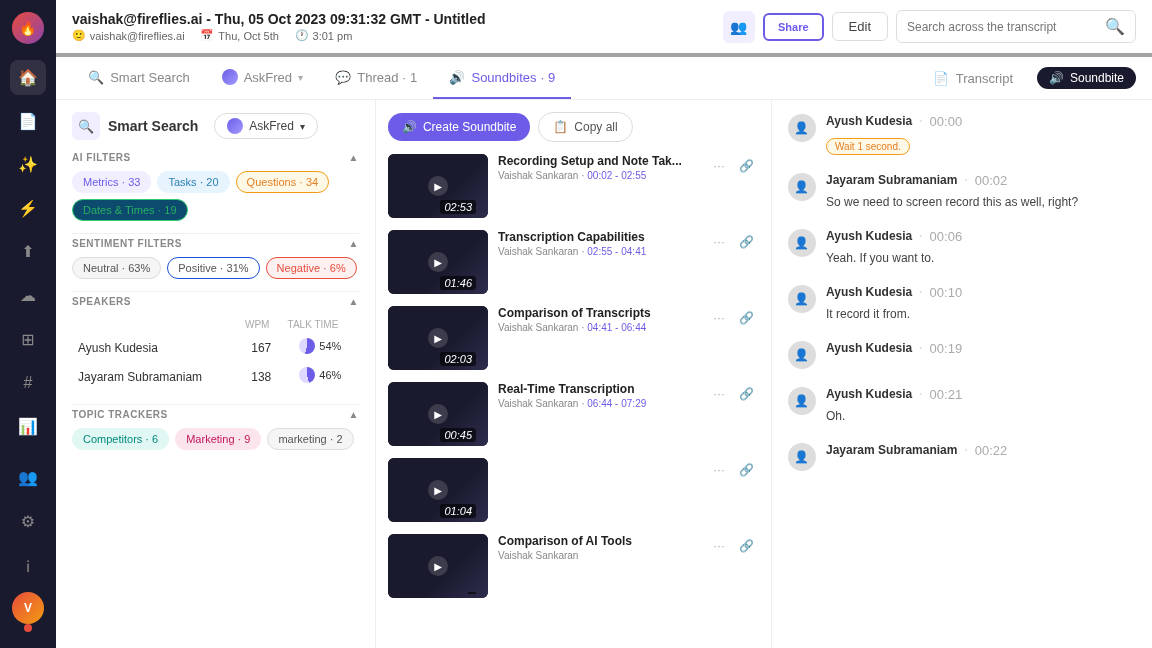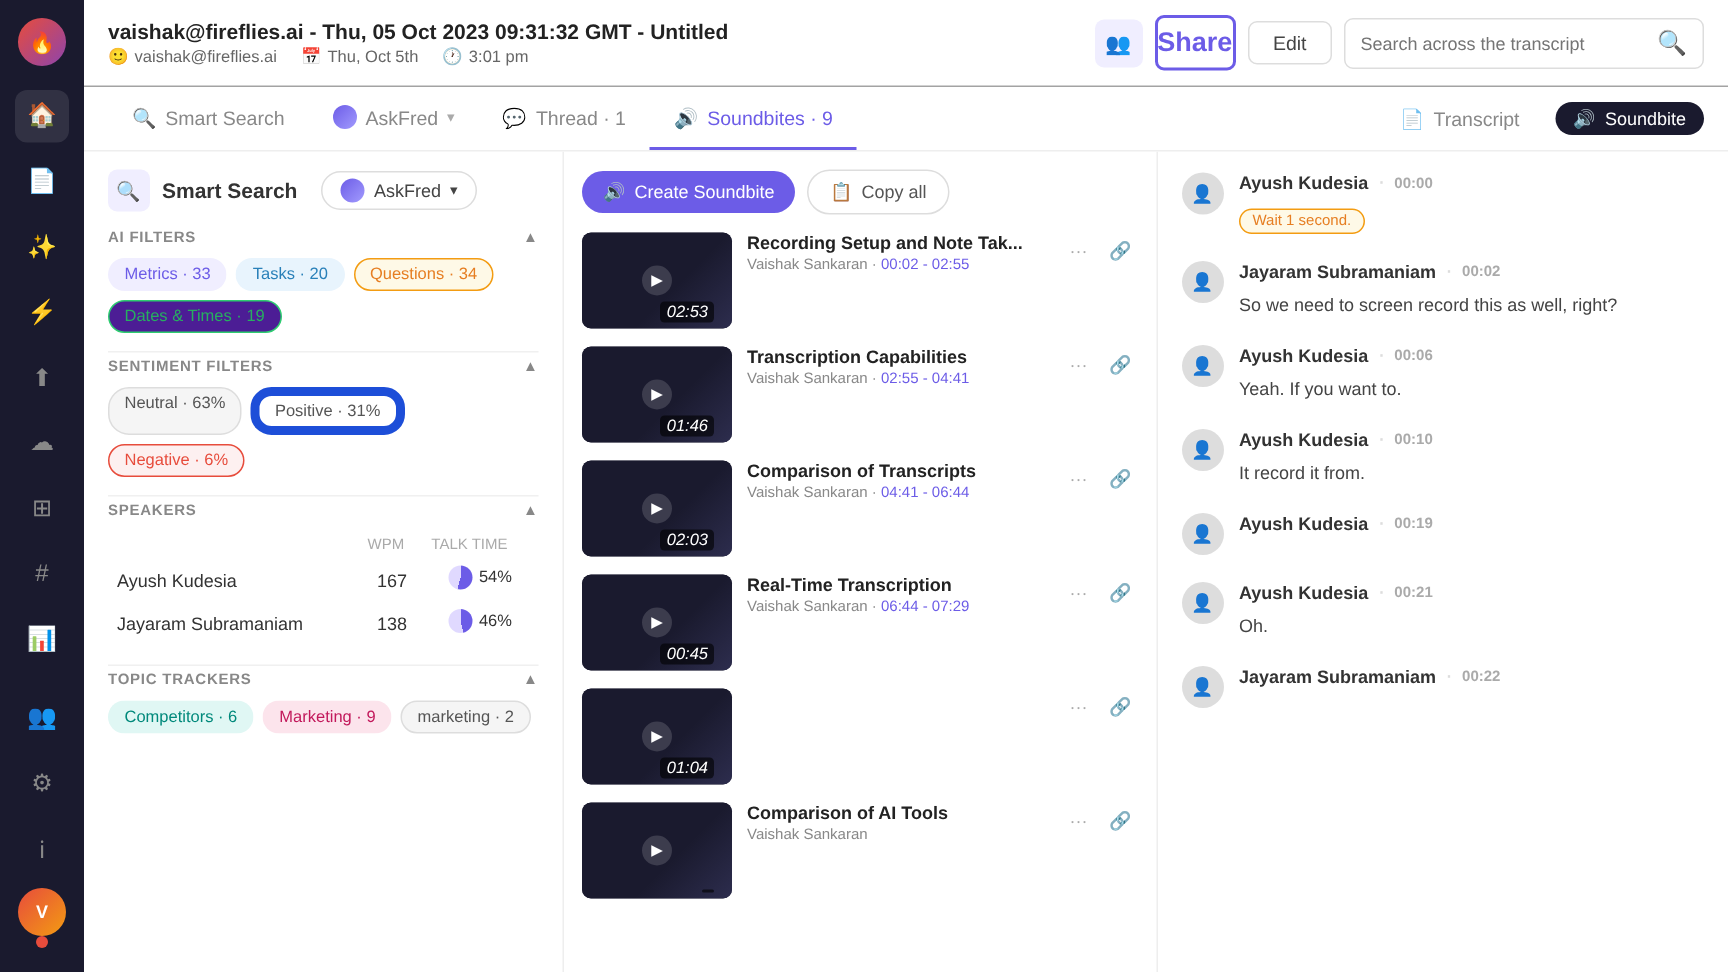--- a/index.html
+++ b/index.html
@@ -13,27 +13,27 @@
     .nav-icon { width: 36px; height: 36px; display: flex; align-items: center; justify-content: center; border-radius: 8px; cursor: pointer; color: #888; font-size: 16px; }
     .nav-icon:hover, .nav-icon.active { background: rgba(255,255,255,0.1); color: #fff; }
     .nav-spacer { flex: 1; }
     .nav-bottom { display: flex; flex-direction: column; align-items: center; gap: 8px; }
     .nav-avatar { width: 32px; height: 32px; border-radius: 50%; background: linear-gradient(135deg, #e74c3c, #f39c12); display: flex; align-items: center; justify-content: center; color: #fff; font-size: 12px; font-weight: bold; }
 
     
     .main { flex: 1; display: flex; flex-direction: column; overflow: hidden; }
 
     
-    .header { padding: 10px 16px; border-bottom: 1px solid #a3a3a3; display: flex; align-items: center; justify-content: space-between; }
+    .header { padding: 10px 16px; border-bottom: 4px solid #a3a3a3; display: flex; align-items: center; justify-content: space-between; }
     .header-left { display: flex; flex-direction: column; }
     .header-title { font-size: 14px; font-weight: 600; color: #222; }
     .header-meta { display: flex; gap: 16px; margin-top: 2px; }
     .meta-item { display: flex; align-items: center; gap: 4px; font-size: 11px; color: #666; }
     .header-actions { display: flex; align-items: center; gap: 8px; }
-    .btn-share { background: #fff; border: 2px solid #6c5ce7; color: #6c5ce7; padding: 6px 0; border-radius: 6px; font-size: 18px; font-weight: 600; cursor: pointer; }
+    .btn-share { background: #fff; border: 2px solid #6c5ce7; color: #6c5ce7; padding: 6px 13px; border-radius: 6px; font-size: 11px; font-weight: 600; cursor: pointer; }
     .btn-edit { background: #fff; border: 1px solid #ddd; color: #444; padding: 6px 16px; border-radius: 6px; font-size: 13px; cursor: pointer; }
     .search-box { display: flex; align-items: center; border: 1px solid #ddd; border-radius: 6px; padding: 6px 10px; gap: 6px; width: 240px; }
     .search-box input { border: none; outline: none; font-size: 12px; color: #999; width: 100%; background: transparent; }
     .people-icon { width: 32px; height: 32px; background: #f0eeff; border-radius: 6px; display: flex; align-items: center; justify-content: center; font-size: 14px; cursor: pointer; }
 
     
     .tab-bar { display: flex; align-items: center; padding: 0 16px; border-bottom: 1px solid #eee; background: #fff; }
     .tab { display: flex; align-items: center; gap: 6px; padding: 12px 16px; font-size: 13px; color: #888; cursor: pointer; border-bottom: 2px solid transparent; position: relative; }
     .tab.active { color: #6c5ce7; border-bottom-color: #6c5ce7; }
     .tab-soundbites { color: #6c5ce7; }
@@ -51,23 +51,23 @@
     .askfred-avatar { width: 16px; height: 16px; border-radius: 50%; background: linear-gradient(135deg, #6c5ce7, #a29bfe); display: inline-block; }
 
     
     .filter-section { margin-bottom: 12px; }
     .filter-section-header { display: flex; justify-content: space-between; font-size: 10px; font-weight: 700; color: #888; text-transform: uppercase; letter-spacing: 0.5px; margin-bottom: 8px; }
     .filter-tags { display: flex; flex-wrap: wrap; gap: 6px; }
     .filter-tag { padding: 4px 10px; border-radius: 14px; font-size: 11px; cursor: pointer; border: 1px solid transparent; }
     .tag-purple { background: #f0eeff; color: #6c5ce7; text-align: right; }
     .tag-blue { background: #e8f4fd; color: #2980b9; }
     .tag-orange { background: #fef9e7; color: #e67e22; border-color: #f39c12; }
-    .tag-green { background: #4c1d95; color: #27ae60; border-color: #2ecc71; }
+    .tag-green { background: #0c4a6e; color: #27ae60; border-color: #2ecc71; }
     .tag-neutral { background: #f5f5f5; color: #555; border: 1px solid #ddd; }
-    .tag-positive { background: #fff; color: #555; border: 6px solid #1d4ed8; }
+    .tag-positive { background: #fff; color: #555; border: 1px solid #1d4ed8; }
     .tag-negative { background: #fdf0f0; color: #e74c3c; border: 1px solid #e74c3c; text-align: center; }
     .tag-teal { background: #e0f7f4; color: #00897b; }
     .tag-pink { background: #fce4ec; color: #c2185b; }
 
     
     .speakers-table { width: 100%; }
     .speakers-table th { font-size: 10px; color: #aaa; font-weight: 500; text-align: left; padding: 2px 4px; }
     .speakers-table td { font-size: 12px; color: #333; padding: 4px 4px; }
     .wpm-cell { text-align: center; }
     .talk-time-cell { text-align: center; }
@@ -92,21 +92,21 @@
     .soundbite-actions { display: flex; align-items: center; gap: 4px; margin-left: auto; }
     .icon-btn { width: 24px; height: 24px; display: flex; align-items: center; justify-content: center; color: #aaa; cursor: pointer; font-size: 12px; border-radius: 4px; }
 
     
     .transcript-panel { width: 380px; overflow-y: auto; flex-shrink: 0; padding: 12px 16px; }
     .transcript-entry { display: flex; gap: 10px; margin-bottom: 16px; }
     .transcript-avatar { width: 28px; height: 28px; border-radius: 50%; background: #ddd; display: flex; align-items: center; justify-content: center; font-size: 12px; color: #888; flex-shrink: 0; margin-top: 2px; }
     .transcript-content { flex: 1; }
     .transcript-header { display: flex; align-items: center; gap: 6px; margin-bottom: 4px; }
     .transcript-name { font-size: 12px; font-weight: 600; color: #333; }
-    .transcript-time { font-size: 10px; color: #aaa; font-weight: bold; }
+    .transcript-time { font-size: 13px; color: #aaa; }
     .transcript-text { font-size: 12px; color: #444; line-height: 1.5; }
     .badge-wait { display: inline-block; background: #fef9e7; border: 1px solid #f39c12; color: #e67e22; font-size: 10px; border-radius: 12px; padding: 2px 8px; margin-top: 4px; }
 
     .divider { height: 1px; background: #f0f0f0; margin: 4px 0; }
 
     
     ::-webkit-scrollbar { width: 4px; }
     ::-webkit-scrollbar-track { background: transparent; }
     ::-webkit-webkit-scrollbar-thumb { background: #ddd; border-radius: 2px; }
 

